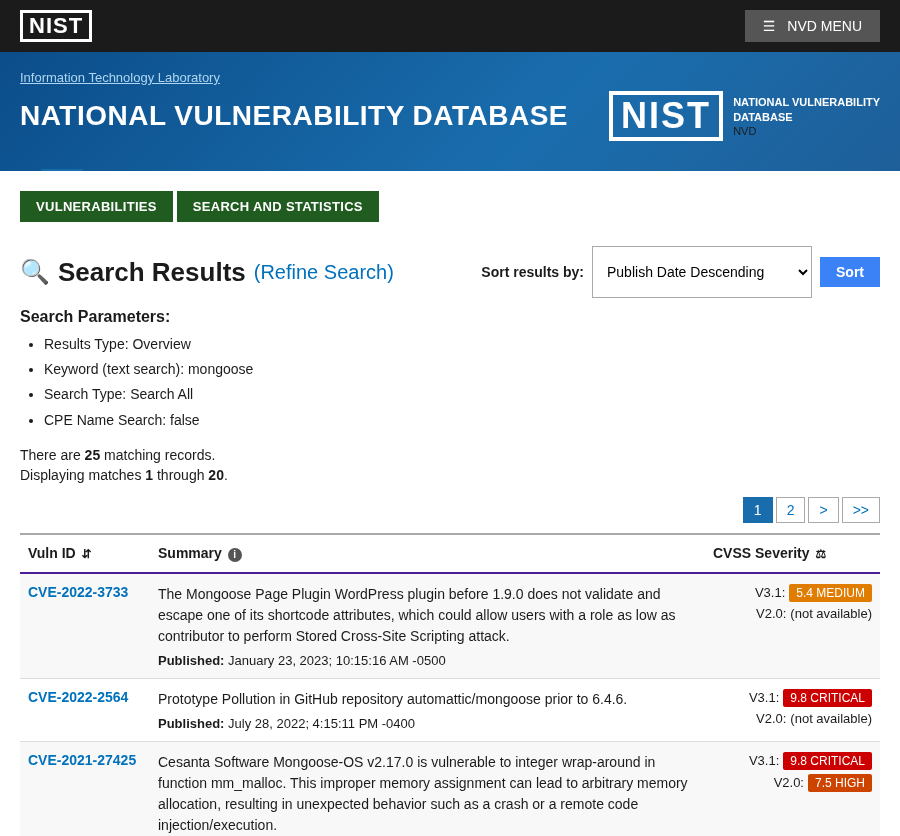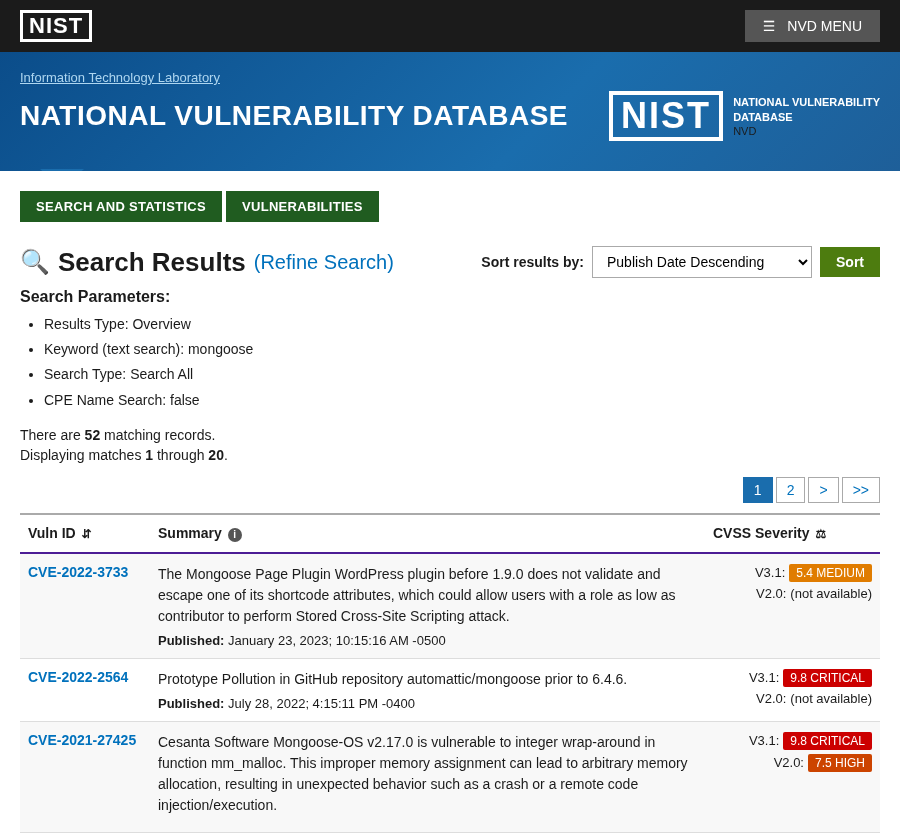--- a/index.html
+++ b/index.html
@@ -153,29 +153,29 @@
 
     
     .sort-area {
       display: flex;
       align-items: center;
       gap: 8px;
       font-size: 14px;
     }
     .sort-label { color: #1b1b1b; font-weight: 600; }
     .sort-select {
-      padding: 6px 10px;
+      padding: 16px 10px;
       border: 1px solid #aaa;
       font-size: 14px;
       background: #fff;
       cursor: pointer;
       min-width: 220px;
     }
     .sort-btn {
-      background: #4d7c0f;
+      background: #3b82f6;
       color: #fff;
       border: none;
       padding: 7px 16px;
       font-size: 14px;
       font-weight: 700;
       cursor: pointer;
     }
 
     
     .search-params {
@@ -347,22 +347,22 @@
           <div class="nvd-sub">NVD</div>
         </div>
       </div>
     </div>
   </div>
 </header>
 
 <div class="main-content">
 
   <div class="tab-bar">
+    <button class="tab-btn">VULNERABILITIES</button>
     <button class="tab-btn">SEARCH AND STATISTICS</button>
-    <button class="tab-btn">VULNERABILITIES</button>
   </div>
 
   <div class="results-header">
     <div class="results-title">
       <span class="search-icon">🔍</span>
       <span>Search Results</span>
       <a class="refine-link">(Refine Search)</a>
     </div>
     <div class="sort-area">
       <span class="sort-label">Sort results by:</span>
@@ -375,21 +375,21 @@
     <h3>Search Parameters:</h3>
     <ul>
       <li>Results Type: Overview</li>
       <li>Keyword (text search): mongoose</li>
       <li>Search Type: Search All</li>
       <li>CPE Name Search: false</li>
     </ul>
   </div>
 
   <p class="records-info">
-    There are <strong>52</strong> matching records.
+    There are <strong>25</strong> matching records.
   </p>
   <p class="display-info">
     Displaying matches <strong>1</strong> through <strong>20</strong>.
   </p>
 
   <div class="pagination">
     <button class="page-btn active">1</button>
     <button class="page-btn">2</button>
     <button class="page-btn">&gt;</button>
     <button class="page-btn">&gt;&gt;</button>

